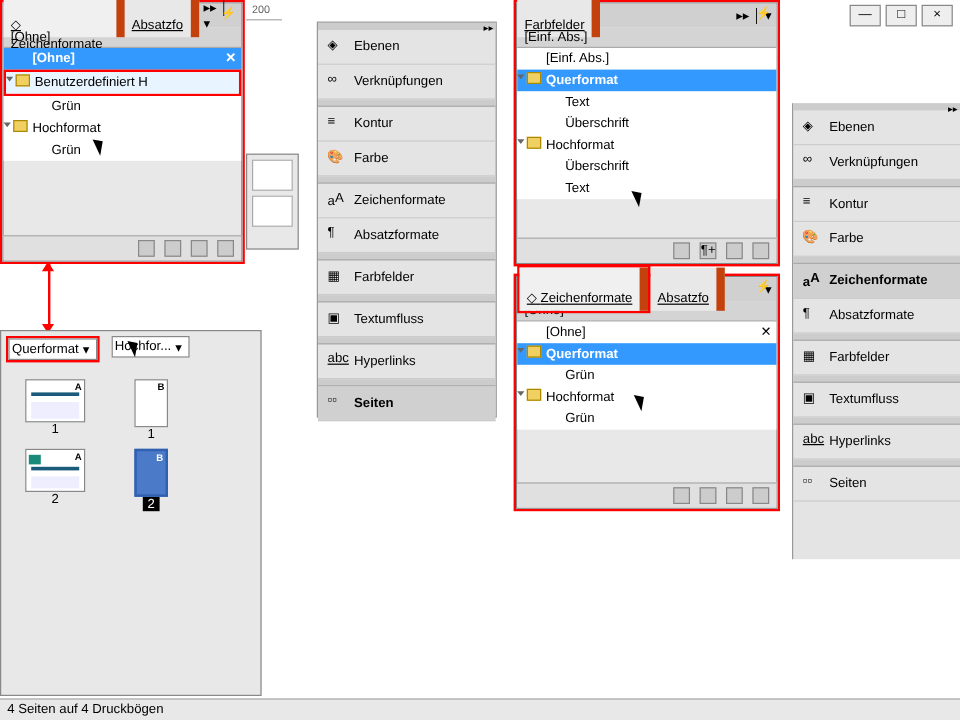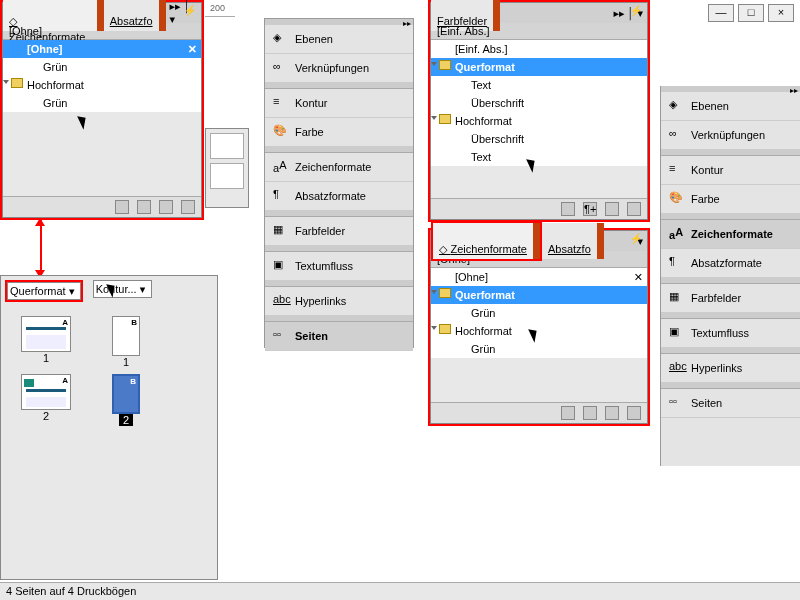--- a/index.html
+++ b/index.html
@@ -79,20 +79,27 @@
     </div>
     <div class="panel-header">
       <span>[Ohne]</span>
       <span class="lightning">⚡</span>
     </div>
     <div class="list">
       <div class="list-item sel">
         <span>[Ohne]</span>
         <span class="strike" style="top:2px;">✕</span>
       </div>
+      <div class="red-box" style="position:relative; width:100%; border-width:2px;">
+        <div class="list-item" style="background:#e8f4ff;">
+          <span class="tri open"></span>
+          <span class="folder"></span>
+          <span>Benutzerdefiniert H</span>
+        </div>
+      </div>
       <div class="list-item child">Grün</div>
       <div class="list-item">
         <span class="tri open"></span>
         <span class="folder"></span>
         <span>Hochformat</span>
       </div>
       <div class="list-item child">Grün</div>
     </div>
     <div style="position:absolute; bottom:0; width:100%;">
       <div class="toolbar-bottom">
@@ -112,21 +119,21 @@
 
 <div class="panel" style="top:275px; left:0; width:218px; height:305px;">
   <div style="padding:4px; display:flex; gap:10px;">
     <div class="red-box" style="position:relative; display:inline-block; padding:0;">
       <span class="dropdown">
         <span>Querformat</span>
         <span class="arr">▾</span>
       </span>
     </div>
     <span class="dropdown">
-      <span>Kontur...</span>
+      <span>Hochfor...</span>
       <span class="arr">▾</span>
     </span>
   </div>
   <div class="cursor" style="top:6px; left:108px;"></div>
 
   <div style="padding:4px 10px;">
     <div class="thumb-row">
       <div class="thumb-cell">
         <div class="thumb">
           <div style="position:absolute;top:1px;right:2px;font-size:8px;font-weight:bold;">A</div>

